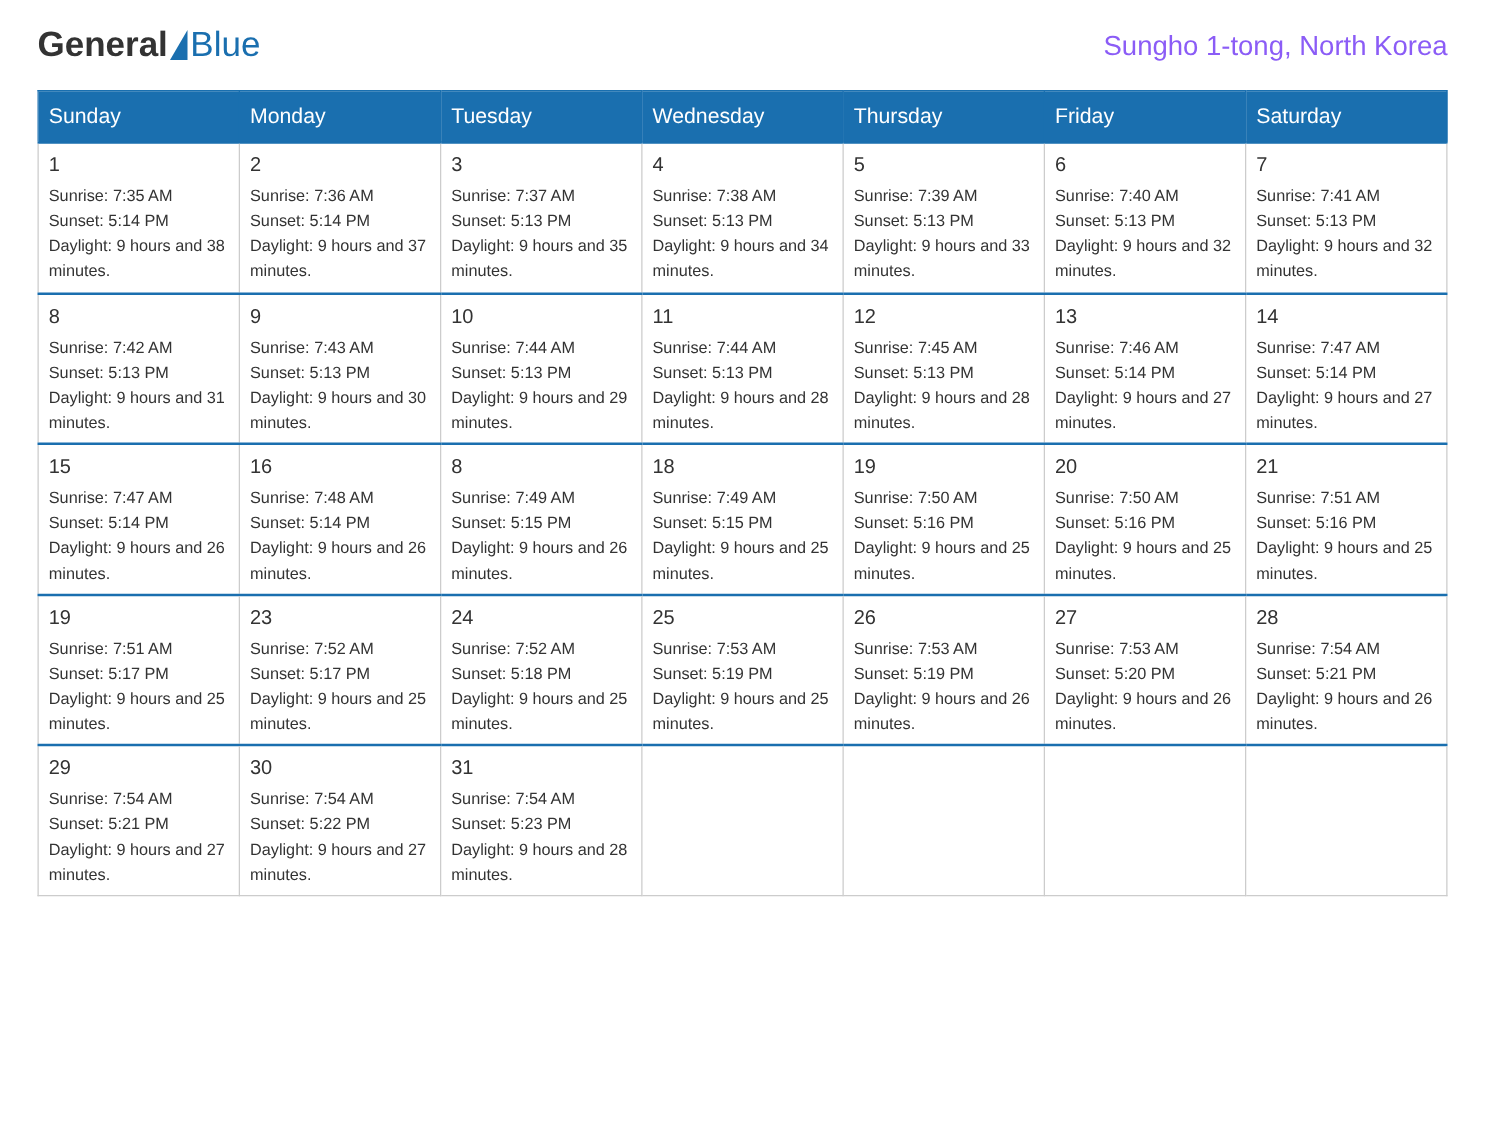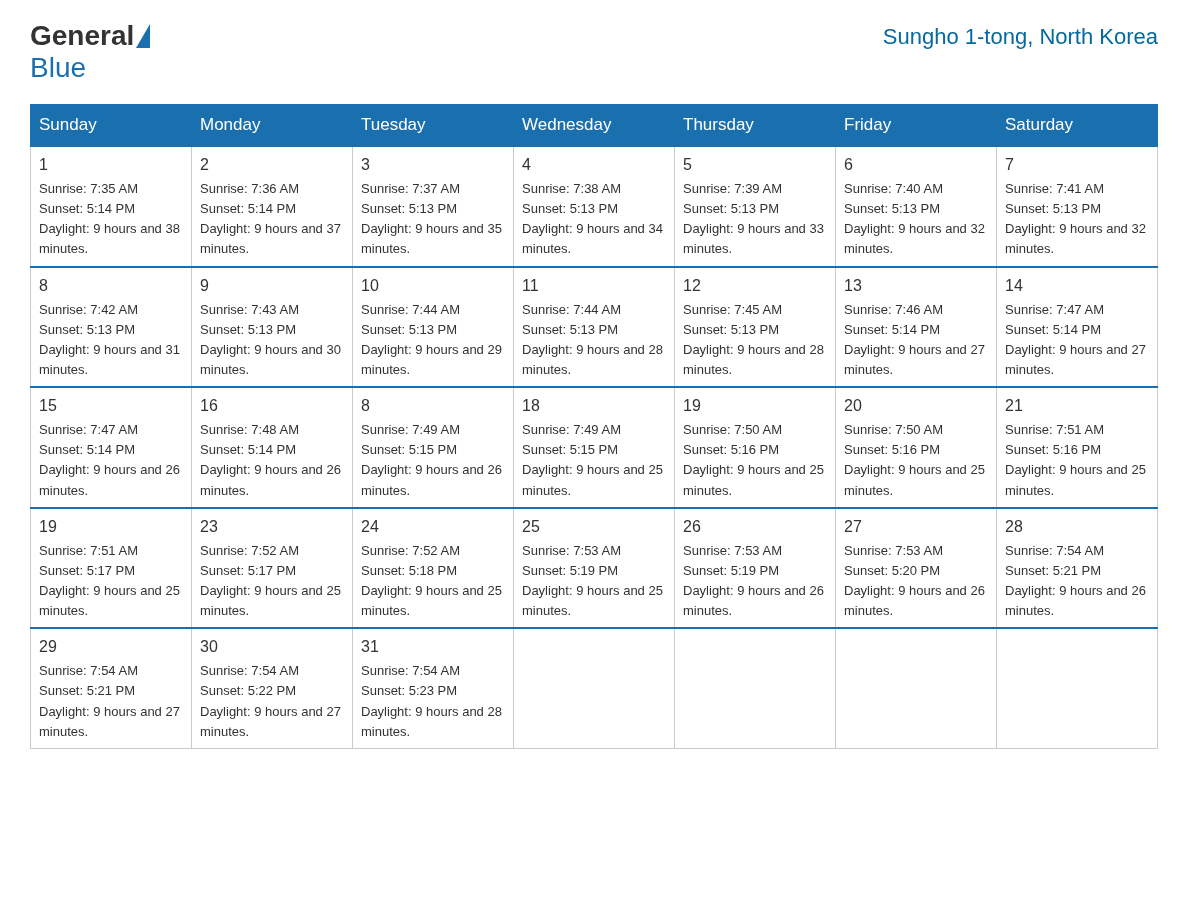--- a/index.html
+++ b/index.html
@@ -11,21 +11,21 @@
       padding: 20px 30px;
     }
     .header {
       display: flex;
       justify-content: space-between;
       align-items: flex-start;
       margin-bottom: 20px;
     }
     .logo {
       display: flex;
-      flex-direction: column;
+      flex-direction: row;
       align-items: flex-start;
     }
     .logo-text {
       display: flex;
       align-items: center;
       font-size: 28px;
       font-weight: bold;
       color: #333;
     }
     .logo-general { color: #333; }
@@ -47,21 +47,21 @@
       text-align: right;
     }
     .month-title {
       font-size: 52px;
       font-weight: bold;
       color: #222;
       line-height: 1.1;
     }
     .location {
       font-size: 22px;
-      color: #0369a1;
+      color: #8b5cf6;
       margin-top: 4px;
     }
     table {
       width: 100%;
       border-collapse: collapse;
       table-layout: fixed;
     }
     thead tr th {
       background-color: #1a6faf;
       color: #ffffff;

